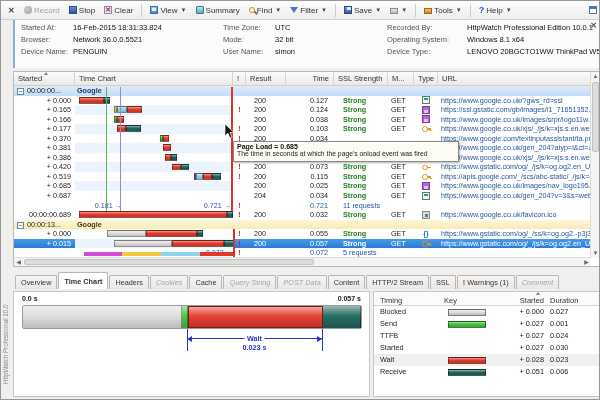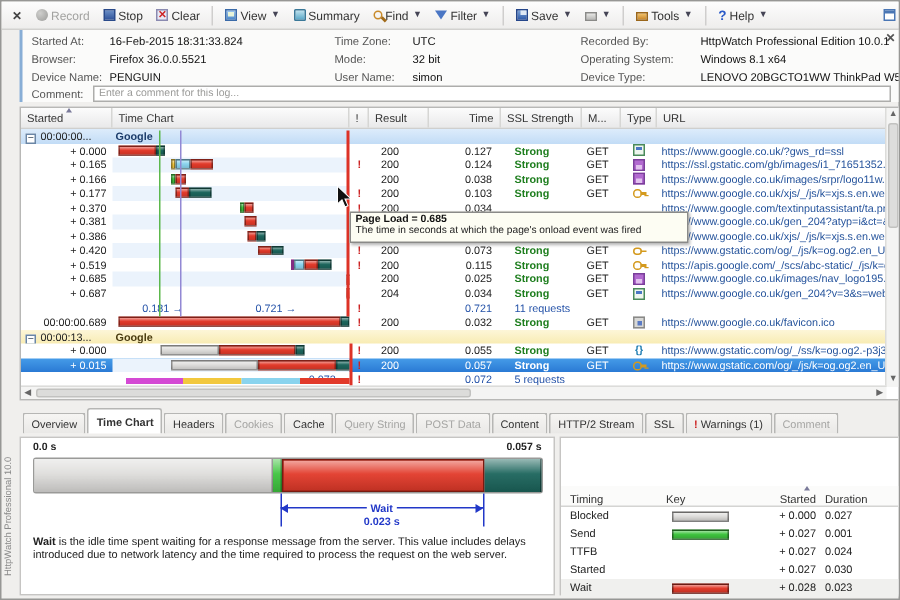--- a/index.html
+++ b/index.html
@@ -109,40 +109,40 @@
     box-shadow:1px 1px 2px rgba(0,0,0,.3);padding:1px 3px;z-index:30;}
   .tooltip .tt1{font-size:7px;font-weight:bold;color:#111;}
   .tooltip .tt2{font-size:6.8px;color:#222;}
   .cursor{position:absolute;left:223px;top:123px;z-index:40;}
 
   
   .tabs{position:absolute;left:12px;top:269px;width:587px;height:19px;display:flex;align-items:flex-end;padding-left:2px;}
   .tab{border:1px solid #b6b6b4;border-bottom:none;background:linear-gradient(#f6f5f3,#e9e8e6);padding:2px 5px 2px 5px;
     margin-right:1px;font-size:7.3px;color:#333;border-radius:2px 2px 0 0;height:14px;white-space:nowrap;}
   .tab.active{background:#fff;font-weight:bold;height:17px;padding-top:4px;position:relative;z-index:2;}
-  .tab.disabled{color:#a6a6a4;}
+  .tab.disabled{color:#a6a6a4;font-style:italic;}
   .tab .warnmark{color:#c22;font-weight:bold;margin-right:2px;}
 
   
   .vertlabel{position:absolute;left:1px;top:290px;height:106px;width:10px;writing-mode:vertical-rl;transform:rotate(180deg);
     font-size:6.3px;color:#888;text-align:center;}
   .overview{position:absolute;left:12px;top:290px;width:357px;height:106px;background:#fff;border:1px solid #c6c5c3;}
   .ov-lab{position:absolute;top:3px;font-size:7px;font-weight:bold;color:#222;}
   .ov-bar{position:absolute;left:8px;top:13px;width:340px;height:24px;border:1px solid #9a9a98;border-radius:2px;background:#eee;}
   .ov-seg{position:absolute;top:0;height:22px;background-image:linear-gradient(rgba(255,255,255,.55),rgba(255,255,255,.05) 45%,rgba(0,0,0,.15));}
   .ov-guide{position:absolute;width:1px;background:#2238c8;top:37px;height:22px;}
   .ov-arrow{position:absolute;top:46px;height:1px;background:#2238c8;}
   .ov-arrow::before,.ov-arrow::after{content:"";position:absolute;top:-2.5px;width:0;height:0;border-top:3px solid transparent;border-bottom:3px solid transparent;}
   .ov-arrow::before{left:0;border-right:5px solid #2238c8;}
   .ov-arrow::after{right:0;border-left:5px solid #2238c8;}
   .ov-wait{position:absolute;top:42px;transform:translateX(-50%);background:#fff;padding:0 3px;color:#2238c8;font-weight:bold;font-size:7.2px;}
   .ov-waitval{position:absolute;top:51px;transform:translateX(-50%);color:#2238c8;font-weight:bold;font-size:7.2px;}
   .ov-desc{position:absolute;left:8px;top:64px;width:340px;font-size:7.3px;color:#222;line-height:9px;}
   .timing{position:absolute;left:372px;top:290px;width:227px;height:106px;background:#fff;border:1px solid #c6c5c3;}
-  .thead{display:flex;height:14px;border-bottom:1px solid #d4d4d2;background:#fbfbfa;color:#333;margin-top:32px;}
+  .thead{display:flex;height:14px;border-bottom:1px solid #d4d4d2;background:#fbfbfa;color:#333;}
   .thead div{padding-top:4px;position:relative;}
   .trow{display:flex;height:12px;line-height:12px;font-size:7.3px;}
   .trow.hl{background:#f0f0ee;}
   .t-name{width:70px;padding-left:6px;}
   .t-key{width:58px;display:flex;align-items:center;}
   .t-start{width:48px;text-align:right;padding-right:6px;}
   .t-dur{width:44px;padding-right:6px;}
   .kswatch{width:38px;height:7px;border:1px solid rgba(0,0,0,.45);margin-left:4px;
     background-image:linear-gradient(rgba(255,255,255,.5),rgba(255,255,255,0) 45%,rgba(0,0,0,.15));}
 </style>
@@ -208,34 +208,30 @@
         <span class="ic ic-help">?</span>
         <span>Help</span>
         <span class="caret">▼</span>
       </div>
       <span class="ic ic-window tb-right"></span>
     </div>
 
   <div class="infopanel">
     <div id="info-fields">
         <div class="ifield" style="left: 6px; top: 3px;"><span class="lbl">Started At:</span><span class="val" style="position: absolute; left: 52px;">16-Feb-2015 18:31:33.824</span></div>
-        <div class="ifield" style="left: 6px; top: 15px;"><span class="lbl">Browser:</span><span class="val" style="position: absolute; left: 52px;">Firefox 36.0.0.5521</span></div>
+        <div class="ifield" style="left: 6px; top: 15px;"><span class="lbl">Browser:</span><span class="val" style="position: absolute; left: 52px;">Network 36.0.0.5521</span></div>
         <div class="ifield" style="left: 6px; top: 27px;"><span class="lbl">Device Name:</span><span class="val" style="position: absolute; left: 52px;">PENGUIN</span></div>
         <div class="ifield" style="left: 208px; top: 3px;"><span class="lbl">Time Zone:</span><span class="val" style="position: absolute; left: 52px;">UTC</span></div>
         <div class="ifield" style="left: 208px; top: 15px;"><span class="lbl">Mode:</span><span class="val" style="position: absolute; left: 52px;">32 bit</span></div>
         <div class="ifield" style="left: 208px; top: 27px;"><span class="lbl">User Name:</span><span class="val" style="position: absolute; left: 52px;">simon</span></div>
         <div class="ifield" style="left: 372px; top: 3px;"><span class="lbl">Recorded By:</span><span class="val" style="position: absolute; left: 80px;">HttpWatch Professional Edition 10.0.1</span></div>
         <div class="ifield" style="left: 372px; top: 15px;"><span class="lbl">Operating System:</span><span class="val" style="position: absolute; left: 80px;">Windows 8.1 x64</span></div>
         <div class="ifield" style="left: 372px; top: 27px;"><span class="lbl">Device Type:</span><span class="val" style="position: absolute; left: 80px;">LENOVO 20BGCTO1WW ThinkPad W540 Intel</span></div>
       </div>
     <div class="info-close">✕</div>
-    <div class="comment-row">
-      <span class="lbl">Comment:</span>
-      <input class="comment-input" type="text" placeholder="Enter a comment for this log..." style="">
-    </div>
   </div>
 
   <div class="grid">
     <div class="ghead" id="grid-head">
         <div class="hc" style="width: 61px;">Started<span class="sortmark"></span></div>
         <div class="hc" style="width: 158px;">Time Chart</div>
         <div class="hc" style="width: 13px;">!</div>
         <div class="hc" style="width: 40px;">Result</div>
         <div class="hc" style="width: 48px; text-align: right;">Time</div>
         <div class="hc" style="width: 54px;">SSL Strength</div>
@@ -445,21 +441,21 @@
           <div class="cell c-type">
             <span class="ticon ticon-html"></span>
           </div>
           <div class="cell c-url">https://www.google.co.uk/gen_204?v=3&amp;s=webhp</div>
         </div>
         <div class="row footer">
           <div class="cell c-started"></div>
           <div class="cell c-chart">
             <div class="bar-area">
               <span class="fmark" style="left: 2px; width: 43px;">0.181 →</span>
-              <span class="fmark" style="left: 60px; width: 94px; text-align: center;">0.721 →</span>
+              <span class="fmark" style="left: 60px; width: 94px;">0.721 →</span>
             </div>
           </div>
           <div class="cell c-warn">!</div>
           <div class="cell c-result"></div>
           <div class="cell c-time" style="color: rgb(36, 82, 168);">0.721</div>
           <div class="cell c-ssl" style="color: rgb(36, 82, 168); overflow: visible; white-space: nowrap;">11 requests</div>
           <div class="cell c-m"></div>
           <div class="cell c-type"></div>
           <div class="cell c-url"></div>
         </div>
@@ -603,23 +599,20 @@
         <div class="ov-seg" style="left: 165px; width: 135px; background-color: rgb(226, 58, 42); border: 1px solid rgb(122, 26, 16);"></div>
         <div class="ov-seg" style="left: 300px; width: 38px; background-color: rgb(28, 101, 92); border-right: 1px solid rgba(0, 0, 0, 0.35);"></div>
       </div>
     <div id="ov-annot">
         <div class="ov-guide" style="left: 173px;"></div>
         <div class="ov-guide" style="left: 308px;"></div>
         <div class="ov-arrow" style="left: 173px; width: 135px;"></div>
         <div class="ov-wait" style="left: 240.5px;">Wait</div>
         <div class="ov-waitval" style="left: 240.5px;">0.023 s</div>
       </div>
-    <div class="ov-desc">
-      <b>Wait</b><span> is the idle time spent waiting for a response message from the server. This value includes delays introduced due to network latency and the time required to process the request on the web server.</span>
-    </div>
   </div>
 
   <div class="timing">
     <div class="thead" id="timing-head">
         <div class="t-name">Timing</div>
         <div class="t-key">Key</div>
         <div class="t-start">Started<span class="sortmark" style="left: 70%;"></span></div>
         <div class="t-dur">Duration</div>
       </div>
     <div id="timing-rows">

